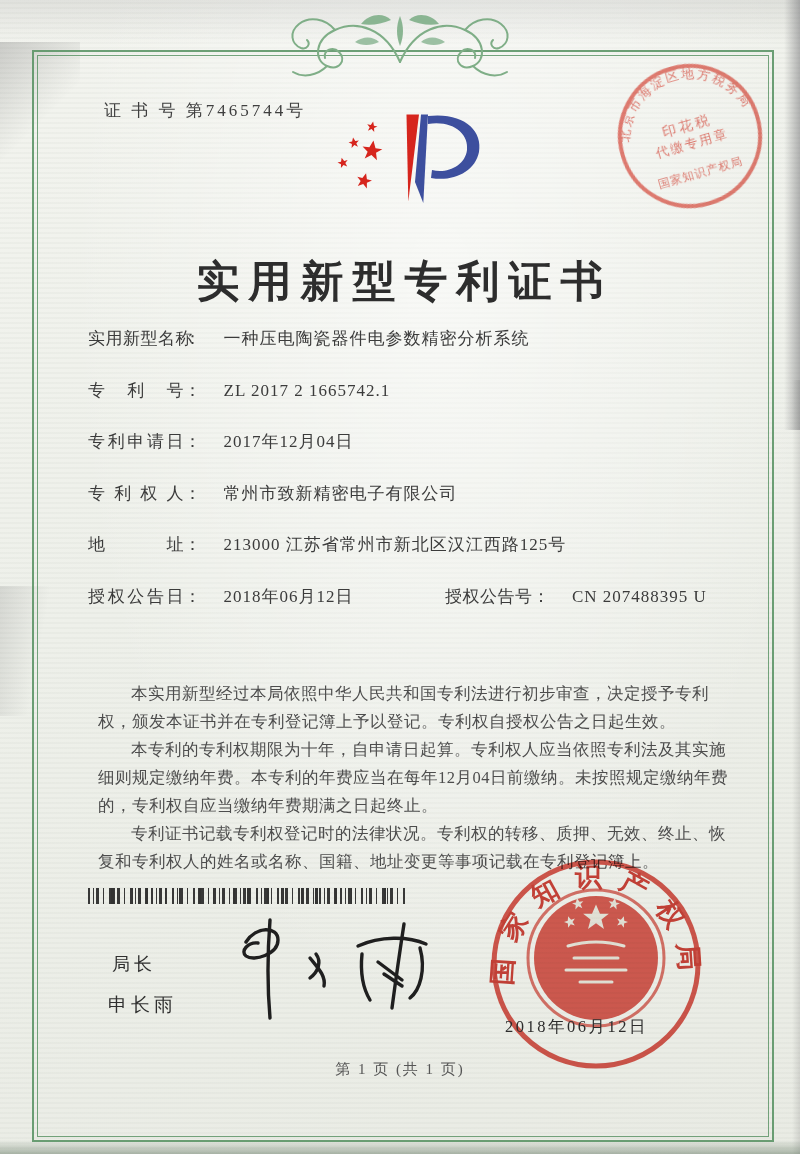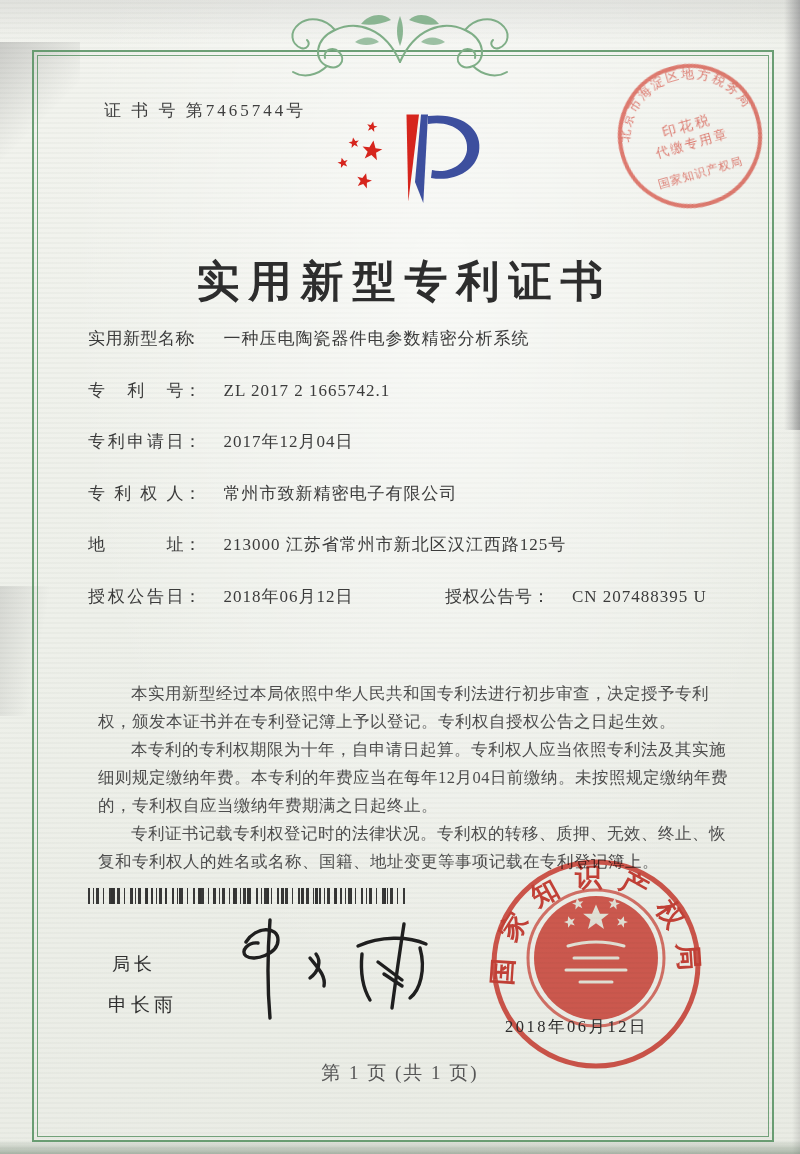--- a/index.html
+++ b/index.html
@@ -50,21 +50,21 @@
 
   .sig-title{position:absolute;left:112px;top:952px;font-size:18px;letter-spacing:4px;color:#2f2f2f;font-family:"Liberation Sans","DejaVu Sans",sans-serif;}
   .sig-name{position:absolute;left:108px;top:992px;font-size:19px;letter-spacing:4px;color:#2f2f2f;font-family:"Liberation Sans","DejaVu Sans",sans-serif;}
   .sig-script{position:absolute;left:212px;top:912px;width:235px;height:112px;}
 
   .seal{position:absolute;left:488px;top:856px;width:216px;height:216px;mix-blend-mode:multiply;opacity:.92;}
   .seal-date{position:absolute;left:505px;top:1016px;font-size:16.5px;letter-spacing:2.5px;color:#2c2c2c;}
 
   .tax-stamp{position:absolute;left:614px;top:60px;width:152px;height:152px;transform:rotate(-16deg);opacity:.7;filter:blur(.6px);mix-blend-mode:multiply;}
 
-  .footer{position:absolute;left:0;top:1060px;width:100%;text-align:center;font-size:19px;letter-spacing:2px;color:#565656;}
+  .footer{position:absolute;left:0;top:1060px;width:100%;text-align:center;font-size:15px;letter-spacing:2px;color:#565656;}
 </style>
 </head>
 <body>
 
 <div id="page">
 
   <div class="edge-top"></div>
   <div class="edge-right"></div>
   <div class="edge-right2"></div>
   <div class="fold-tl"></div>

